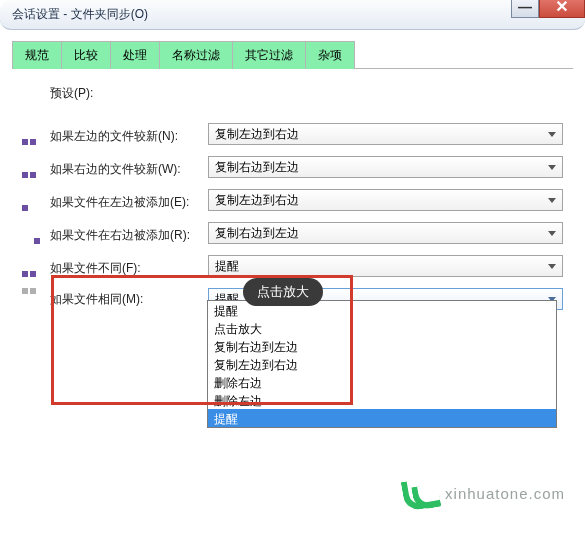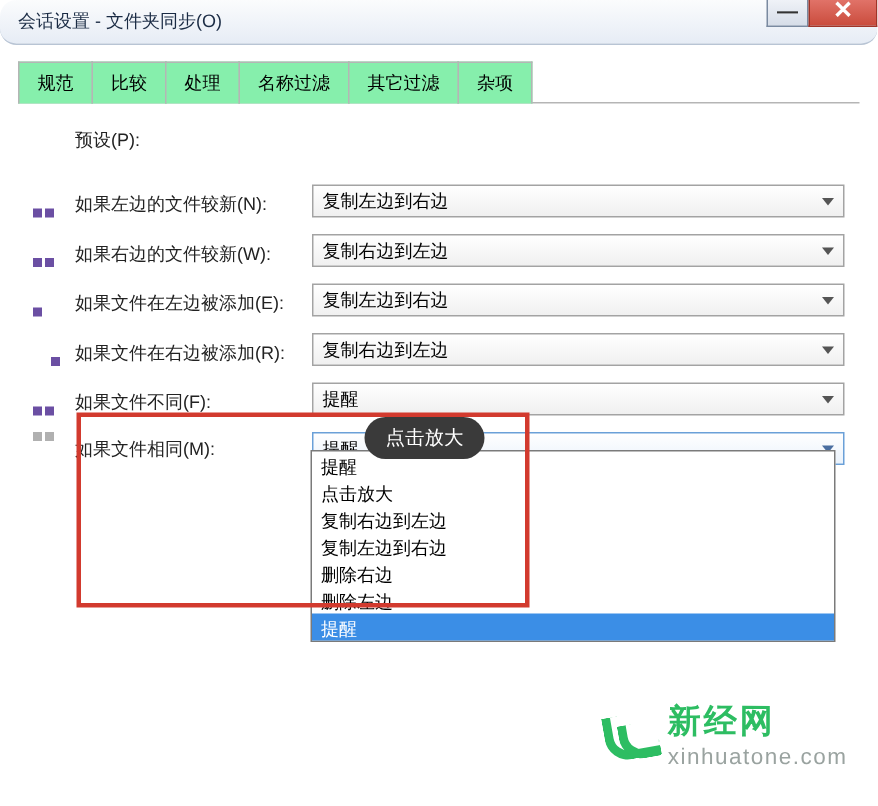--- a/index.html
+++ b/index.html
@@ -157,16 +157,15 @@
   <div class="opt sel">提醒</div>
 </div>
 
 <div class="panel"></div>
 
 <div class="tooltip">点击放大</div>
 
 <div class="logo">
   <div class="logo-mark"></div>
   <div class="logo-text">
-    <div class="cn">新经网</div>
     <div class="en">xinhuatone.com</div>
   </div>
 </div>
 
 </body></html>

